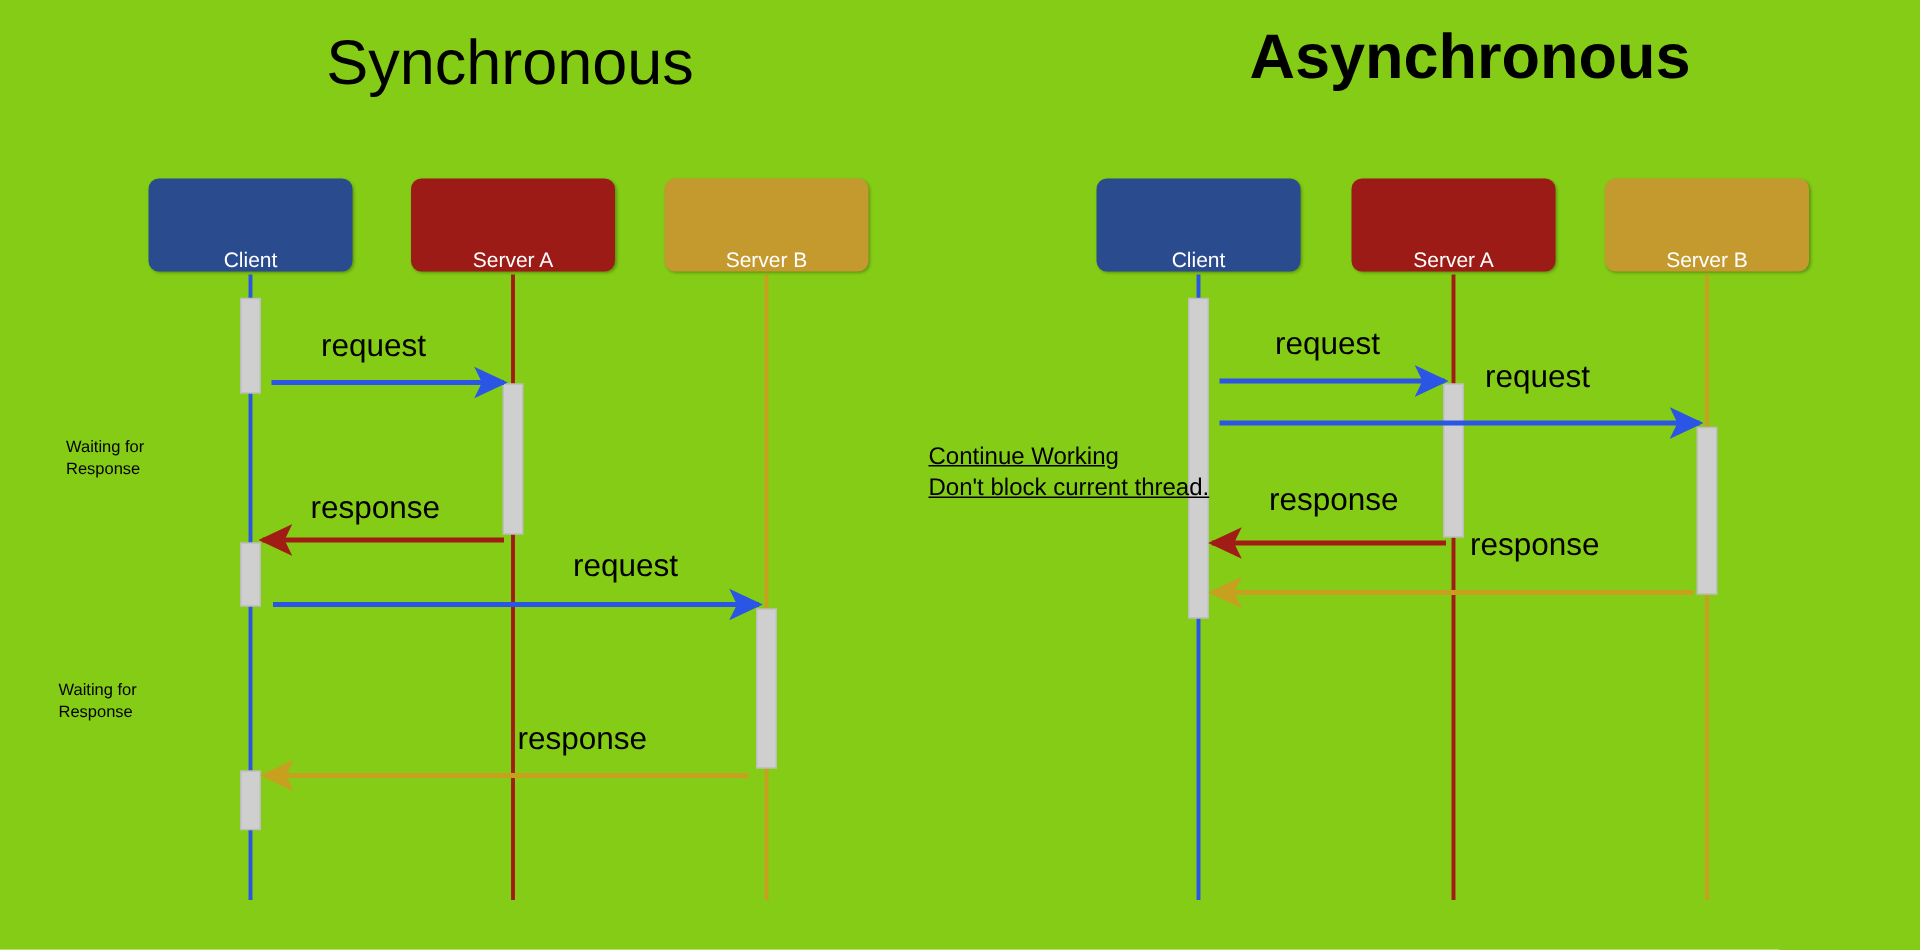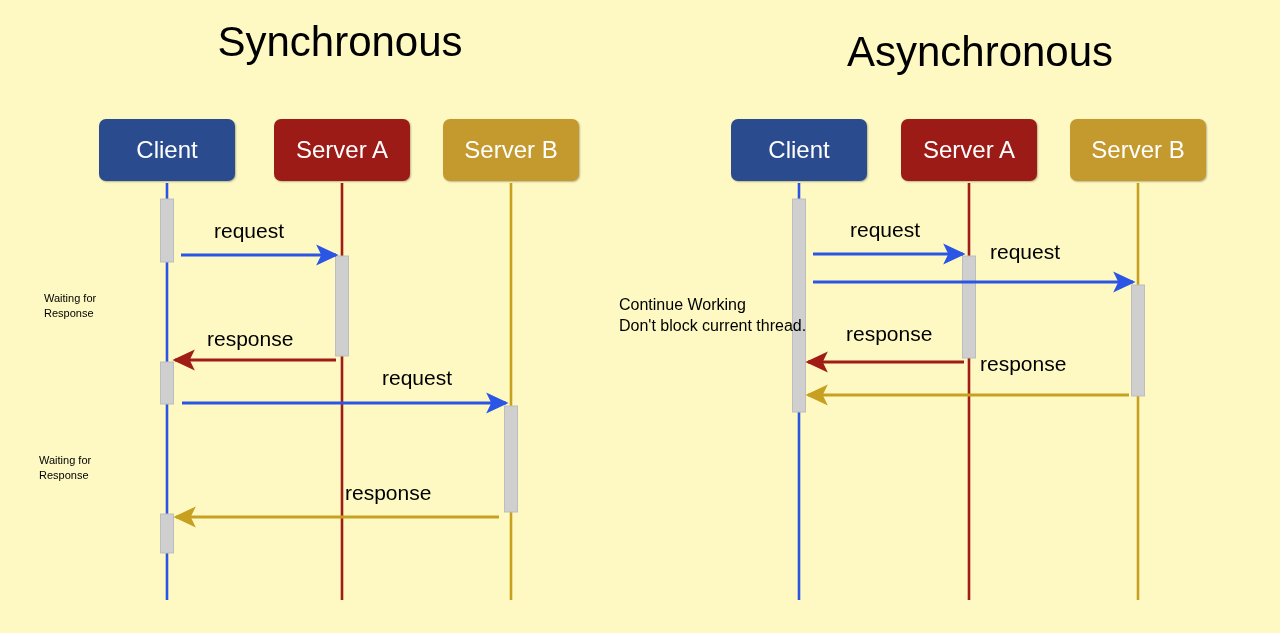--- a/index.html
+++ b/index.html
@@ -10,21 +10,21 @@
   body {
     width: 1280px;
     height: 633px;
     overflow: hidden;
     font-family: "Liberation Sans", sans-serif;
   }
   #canvas {
     position: relative;
     width: 1280px;
     height: 633px;
-    background: #fef9c3;
+    background: #84cc16;
   }
   svg.layer {
     position: absolute;
     top: 0;
     left: 0;
     width: 1280px;
     height: 633px;
   }
   .panel-title {
     position: absolute;
@@ -32,29 +32,29 @@
     font-size: 42px;
     font-weight: 400;
     color: #000000;
     white-space: nowrap;
     text-align: center;
     letter-spacing: 0px;
   }
   .actor-box {
     position: absolute;
     display: flex;
-    align-items: center;
+    align-items: flex-end;
     justify-content: center;
     width: 136px;
     height: 62px;
     border-radius: 7px;
     box-shadow: 1px 1px 2px rgba(0,0,0,0.28);
     color: #ffffff;
     font-family: "Liberation Sans", sans-serif;
-    font-size: 24px;
+    font-size: 14px;
     font-weight: 400;
     white-space: nowrap;
     box-sizing: border-box;
   }
   .msg-label {
     position: absolute;
     font-family: "Liberation Sans", sans-serif;
     font-size: 21px;
     color: #000000;
     white-space: nowrap;
@@ -126,30 +126,30 @@
         <span>Server B</span>
       </div>
       <div class="msg-label" style="left: 214px; top: 220px;">request</div>
       <div class="msg-label" style="left: 207px; top: 328px;">response</div>
       <div class="msg-label" style="left: 382px; top: 367px;">request</div>
       <div class="msg-label" style="left: 345px; top: 482px;">response</div>
       <div class="note-text" style="left: 44px; top: 291px;">Waiting for
 Response</div>
       <div class="note-text" style="left: 39px; top: 453px;">Waiting for
 Response</div>
-      <div class="panel-title" style="left: 760px; top: 28px; width: 440px;">Asynchronous</div>
+      <div class="panel-title" style="left: 760px; top: 14px; width: 440px; font-weight: bold;">Asynchronous</div>
       <div class="actor-box" style="left: 731px; top: 119px; background: rgb(42, 75, 141);">
         <span>Client</span>
       </div>
       <div class="actor-box" style="left: 901px; top: 119px; background: rgb(156, 27, 22);">
         <span>Server A</span>
       </div>
       <div class="actor-box" style="left: 1070px; top: 119px; background: rgb(196, 154, 46);">
         <span>Server B</span>
       </div>
       <div class="msg-label" style="left: 850px; top: 219px;">request</div>
       <div class="msg-label" style="left: 990px; top: 241px;">request</div>
       <div class="msg-label" style="left: 846px; top: 323px;">response</div>
       <div class="msg-label" style="left: 980px; top: 353px;">response</div>
-      <div class="note-text big" style="left: 619px; top: 294px;">Continue Working
+      <div class="note-text big" style="left: 619px; top: 294px; text-decoration: underline;">Continue Working
 Don't block current thread.</div>
     </div>
 </div>
 
 </body></html>

